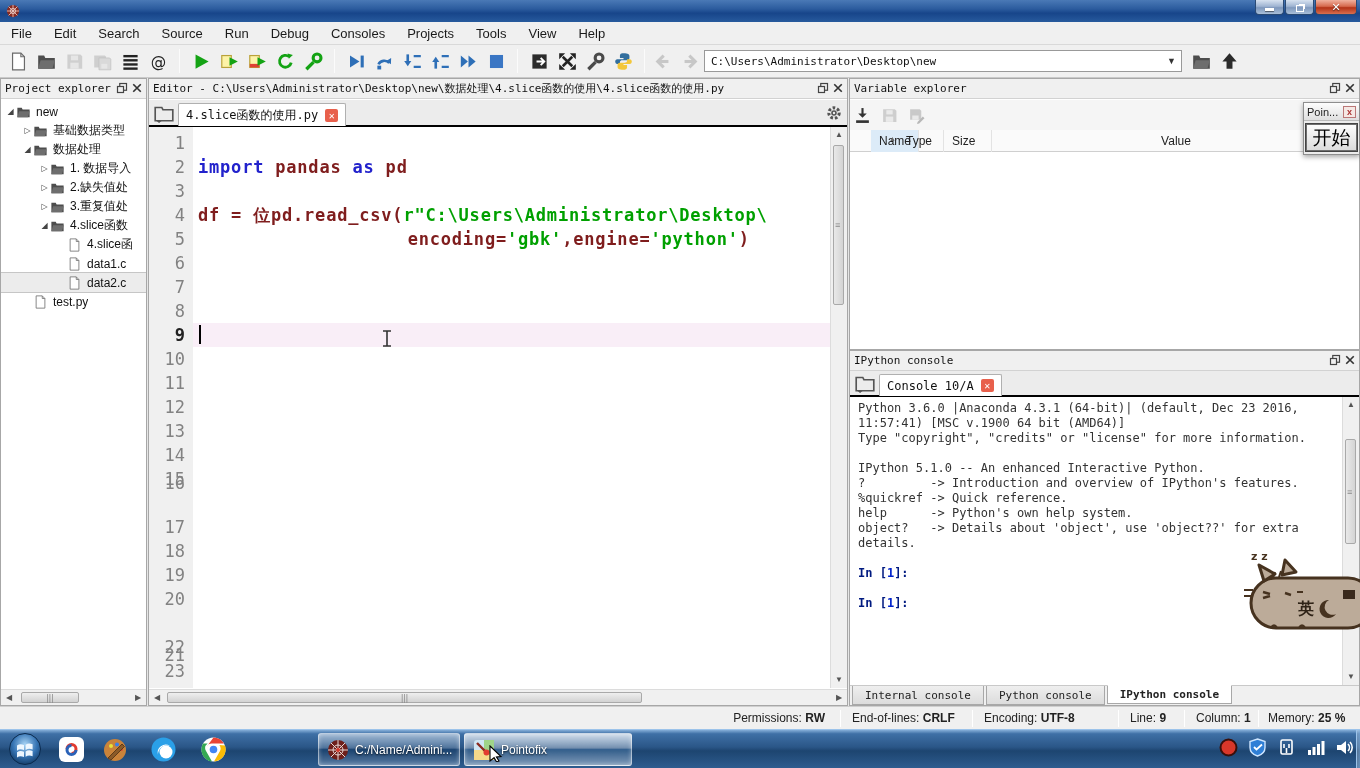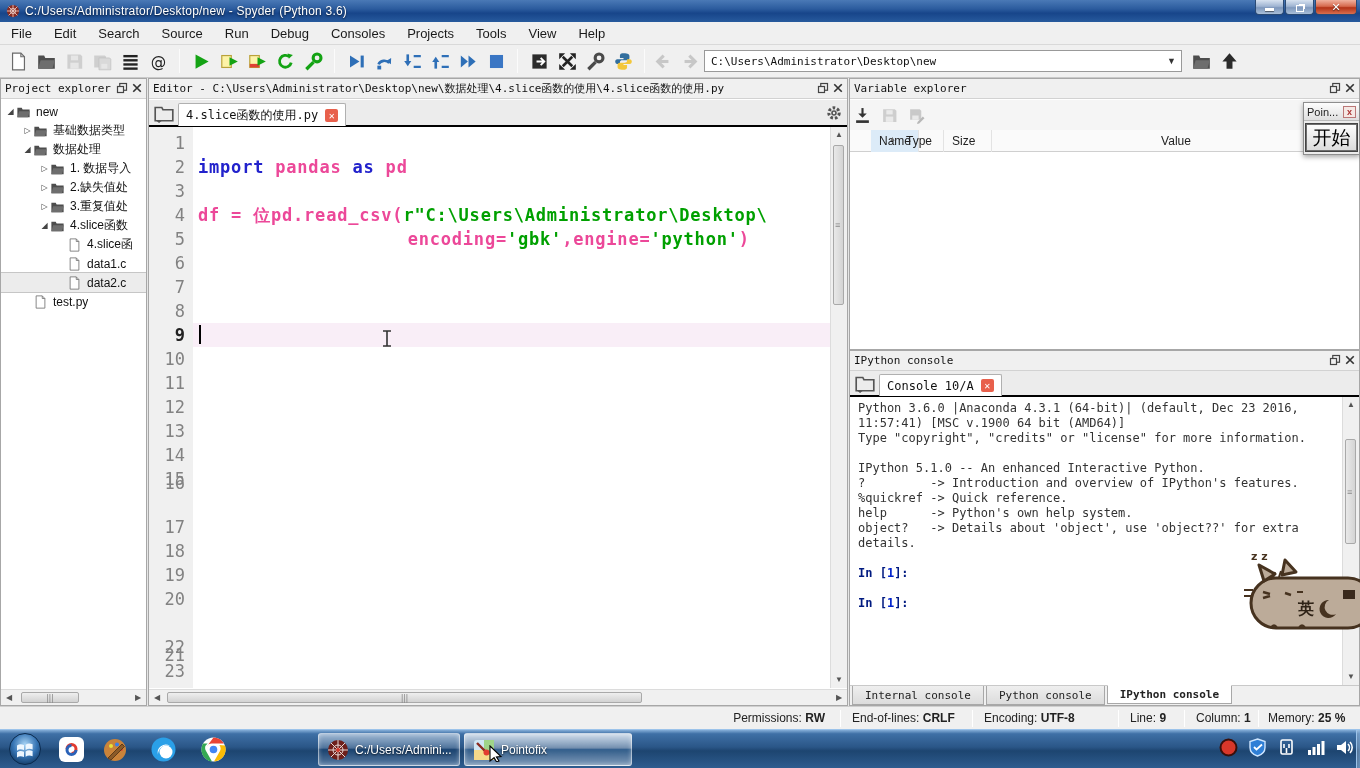--- a/index.html
+++ b/index.html
@@ -68,21 +68,21 @@
   #editor-gear { position:absolute; right:5px; top:5px; width:16px; height:16px; }
   #code-area { position:absolute; left:0; top:48px; right:0; bottom:17px; background:#fff; overflow:hidden; }
   #gutter { position:absolute; left:0; top:0; width:44px; bottom:0; background:#f0f0f0; }
   .gut-num { position:absolute; right:8px; width:34px; height:24px; text-align:right;
     font-family:"DejaVu Sans Mono",monospace; font-size:17px; color:#828282; line-height:24px; }
   .gut-num.cur { color:#222; font-weight:bold; }
   #code-lines { position:absolute; left:44px; top:0; right:17px; bottom:0; background:#fff; }
   .code-row { position:absolute; left:0; right:0; height:24px; line-height:24px; white-space:pre;
     font-family:"DejaVu Sans Mono",monospace; font-size:17px; letter-spacing:.8px; font-weight:600; color:#111; padding-left:5px; overflow:hidden; }
   .code-row.cur { background:#f9eef7; }
-  .tok-kw { color:#2222cc; } .tok-str { color:#00a000; } .tok-plain { color:#ec4899; }
+  .tok-kw { color:#2222cc; } .tok-str { color:#00a000; } .tok-plain { color:#7f1d1d; }
   #caret { position:absolute; left:49px; width:2px; height:19px; background:#000; }
   #ibeam { position:absolute; left:381px; top:330px; width:12px; height:17px; pointer-events:none; }
 
   
   .sb { position:absolute; background:#f0f0f0; }
   .sb-v { width:17px; border-left:1px solid #dcdcdc; }
   .sb-h { height:16px; border-top:1px solid #dcdcdc; }
   .sb-thumb { position:absolute; background:linear-gradient(90deg,#e9e9e9,#d4d4d4); border:1px solid #a9a9a9; border-radius:2px; }
   .sb-h .sb-thumb { top:2px; height:11px; background:linear-gradient(180deg,#efefef,#d2d2d2); }
   .sb-arrow { position:absolute; font-size:8px; color:#555; width:16px; height:16px; text-align:center; line-height:16px; }
@@ -156,21 +156,20 @@
 <div id="screen">
 
   <div id="titlebar">
     <svg class="app-icon" viewBox="0 0 16 16">
         <circle cx="8" cy="8" r="7" fill="#8a2a20"></circle>
         <g stroke="#e8c8c0" stroke-width="1">
           <path d="M8 1v14M1 8h14M3 3l10 10M13 3L3 13"></path>
         </g>
         <circle cx="8" cy="8" r="3" fill="none" stroke="#e8c8c0"></circle>
       </svg>
-    <span id="title-text">C:/Users/Administrator/Desktop/new - Spyder (Python 3.6)</span>
     <div id="win-controls">
       <div class="win-btn">
           <div class="min-bar"></div>
         </div>
       <div class="win-btn">
           <div class="restore-sq"></div>
         </div>
       <div class="win-btn close">
           <span class="win-glyph">✕</span>
         </div>
@@ -753,21 +752,21 @@
     <div id="task-buttons">
         <div class="task-btn" style="left: 318px; width: 142px;">
           <svg viewBox="0 0 22 22" class="task-ico">
             <circle cx="11" cy="11" r="10" fill="#6e1f1a"></circle>
             <g stroke="#e8d8d4" stroke-width="1">
               <path d="M11 1v20M1 11h20M4 4l14 14M18 4L4 18"></path>
             </g>
             <circle cx="11" cy="11" r="5" fill="none" stroke="#e8d8d4"></circle>
             <circle cx="11" cy="11" r="2" fill="#d8372a"></circle>
           </svg>
-          <span>C:/Users/Admini...</span>
+          <span>C:/Name/Admini...</span>
         </div>
         <div class="task-btn hot" style="left: 464px; width: 168px;">
           <svg viewBox="0 0 22 22" class="task-ico">
             <rect x="1" y="1" width="20" height="20" rx="3" fill="#cfe6f5"></rect>
             <path d="M1 11h20v10H1z" fill="#f5d98a"></path>
             <path d="M11 1h10v12H11z" fill="#9fd489"></path>
             <path d="M4 4l9 9" stroke="#8a2a20" stroke-width="2.4"></path>
             <circle cx="13.5" cy="13.5" r="3" fill="#e23b30"></circle>
           </svg>
           <span>Pointofix</span>

